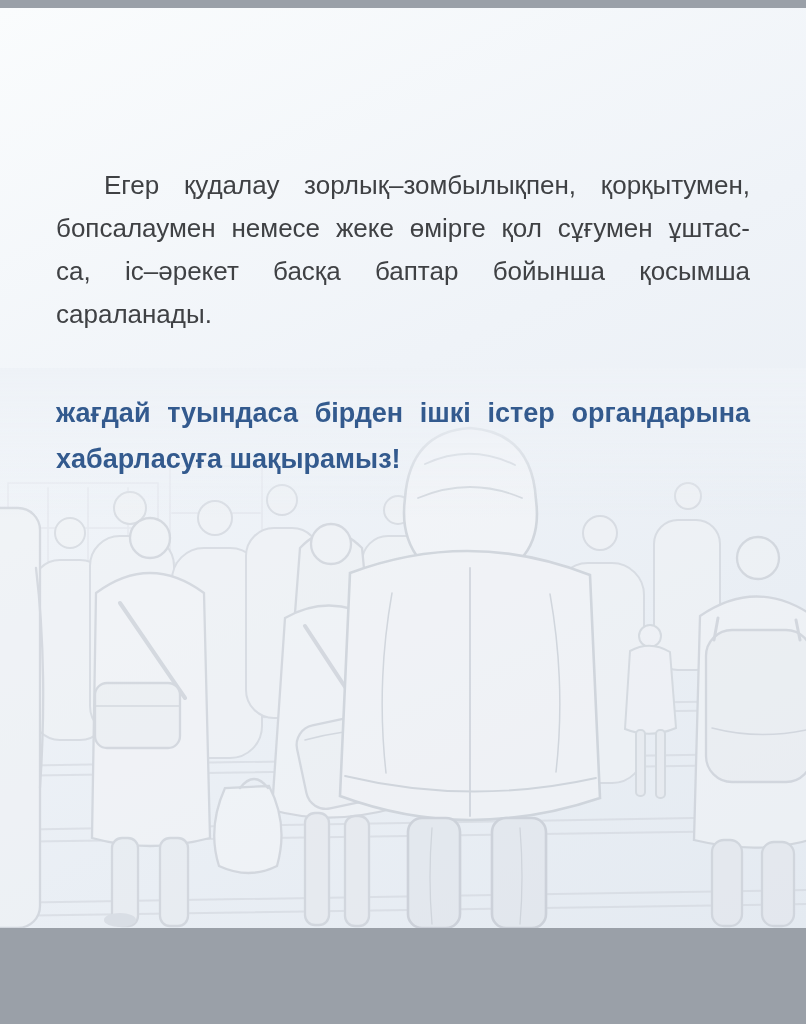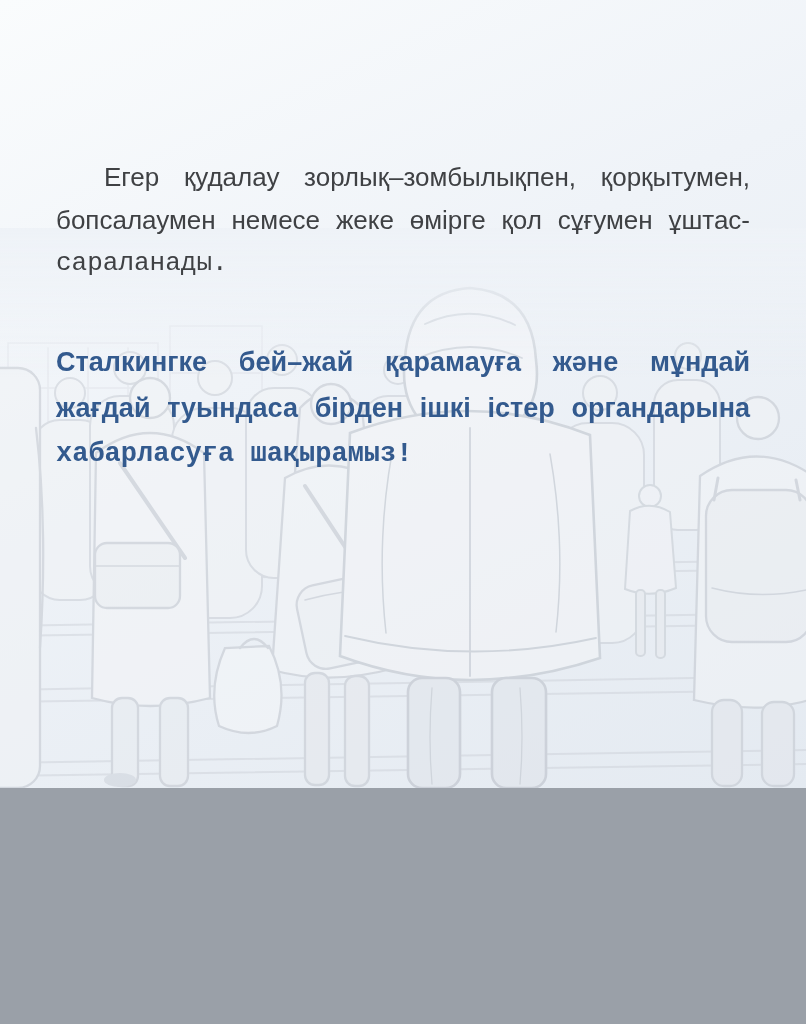--- a/index.html
+++ b/index.html
@@ -6,22 +6,22 @@
     --body-text:#3f4144;
     --accent-text:#335a8e;
     --bg-top:#fafcfd;
     --bg-mid:#eff3f8;
     --bg-bottom:#e4eaf1;
   }
   html,body{margin:0;padding:0;}
   body{background:#9aa0a8;font-family:"Liberation Sans","DejaVu Sans",sans-serif;}
   .page{
     position:relative;
-    width:806px;height:788px;
-    margin:0 auto;
+    width:806px;height:920px;
+    margin:8px auto;
     overflow:hidden;
     background:linear-gradient(155deg,var(--bg-top) 0%,var(--bg-mid) 42%,var(--bg-bottom) 100%);
   }
   .illustration{
     position:absolute;
     left:0;bottom:0;
     width:806px;height:560px;
     display:block;
   }
   .content{
@@ -43,21 +43,21 @@
     font-size:27px;
     line-height:46px;
     font-weight:700;
   }
   .line{
     text-align:justify;
     text-align-last:justify;
     text-justify:inter-word;
   }
   .line.first{padding-left:48px;}
-  .line.last{text-align-last:left;font-family:Liberation Mono, monospace;}
+  .line.last{text-align-last:left;}
 </style>
 </head>
 <body>
 
 <div class="page">
 
   <svg class="illustration" viewBox="0 0 806 560" xmlns="http://www.w3.org/2000/svg" aria-label="Faint pencil sketch of pedestrians on a crosswalk seen from behind, central hooded figure">
     <defs>
       <linearGradient id="fadeTop" x1="0" y1="0" x2="0" y2="1">
         <stop offset="0" stop-color="#eef2f7" stop-opacity="1"></stop>
@@ -179,24 +179,24 @@
       </g>
     </g>
 
     <rect x="0" y="0" width="806" height="150" fill="url(#fadeTop)"></rect>
   </svg>
 
   <div class="content">
     <div class="para body">
         <div class="line first">Егер қудалау зорлық–зомбылықпен, қорқытумен,</div>
         <div class="line">бопсалаумен немесе жеке өмірге қол сұғумен ұштас-</div>
+        <div class="line">са, іс–әрекет басқа баптар бойынша қосымша</div>
         <div class="line last">сараланады.</div>
       </div>
     <div class="para body">
       </div>
     <div class="para highlight">
-        <div class="line">Сталкингке бей–жай қарамауға және мұндай</div>
         <div class="line">жағдай туындаса бірден ішкі істер органдарына</div>
         <div class="line last">хабарласуға шақырамыз!</div>
       </div>
   </div>
 
 </div>
 
 </body></html>

